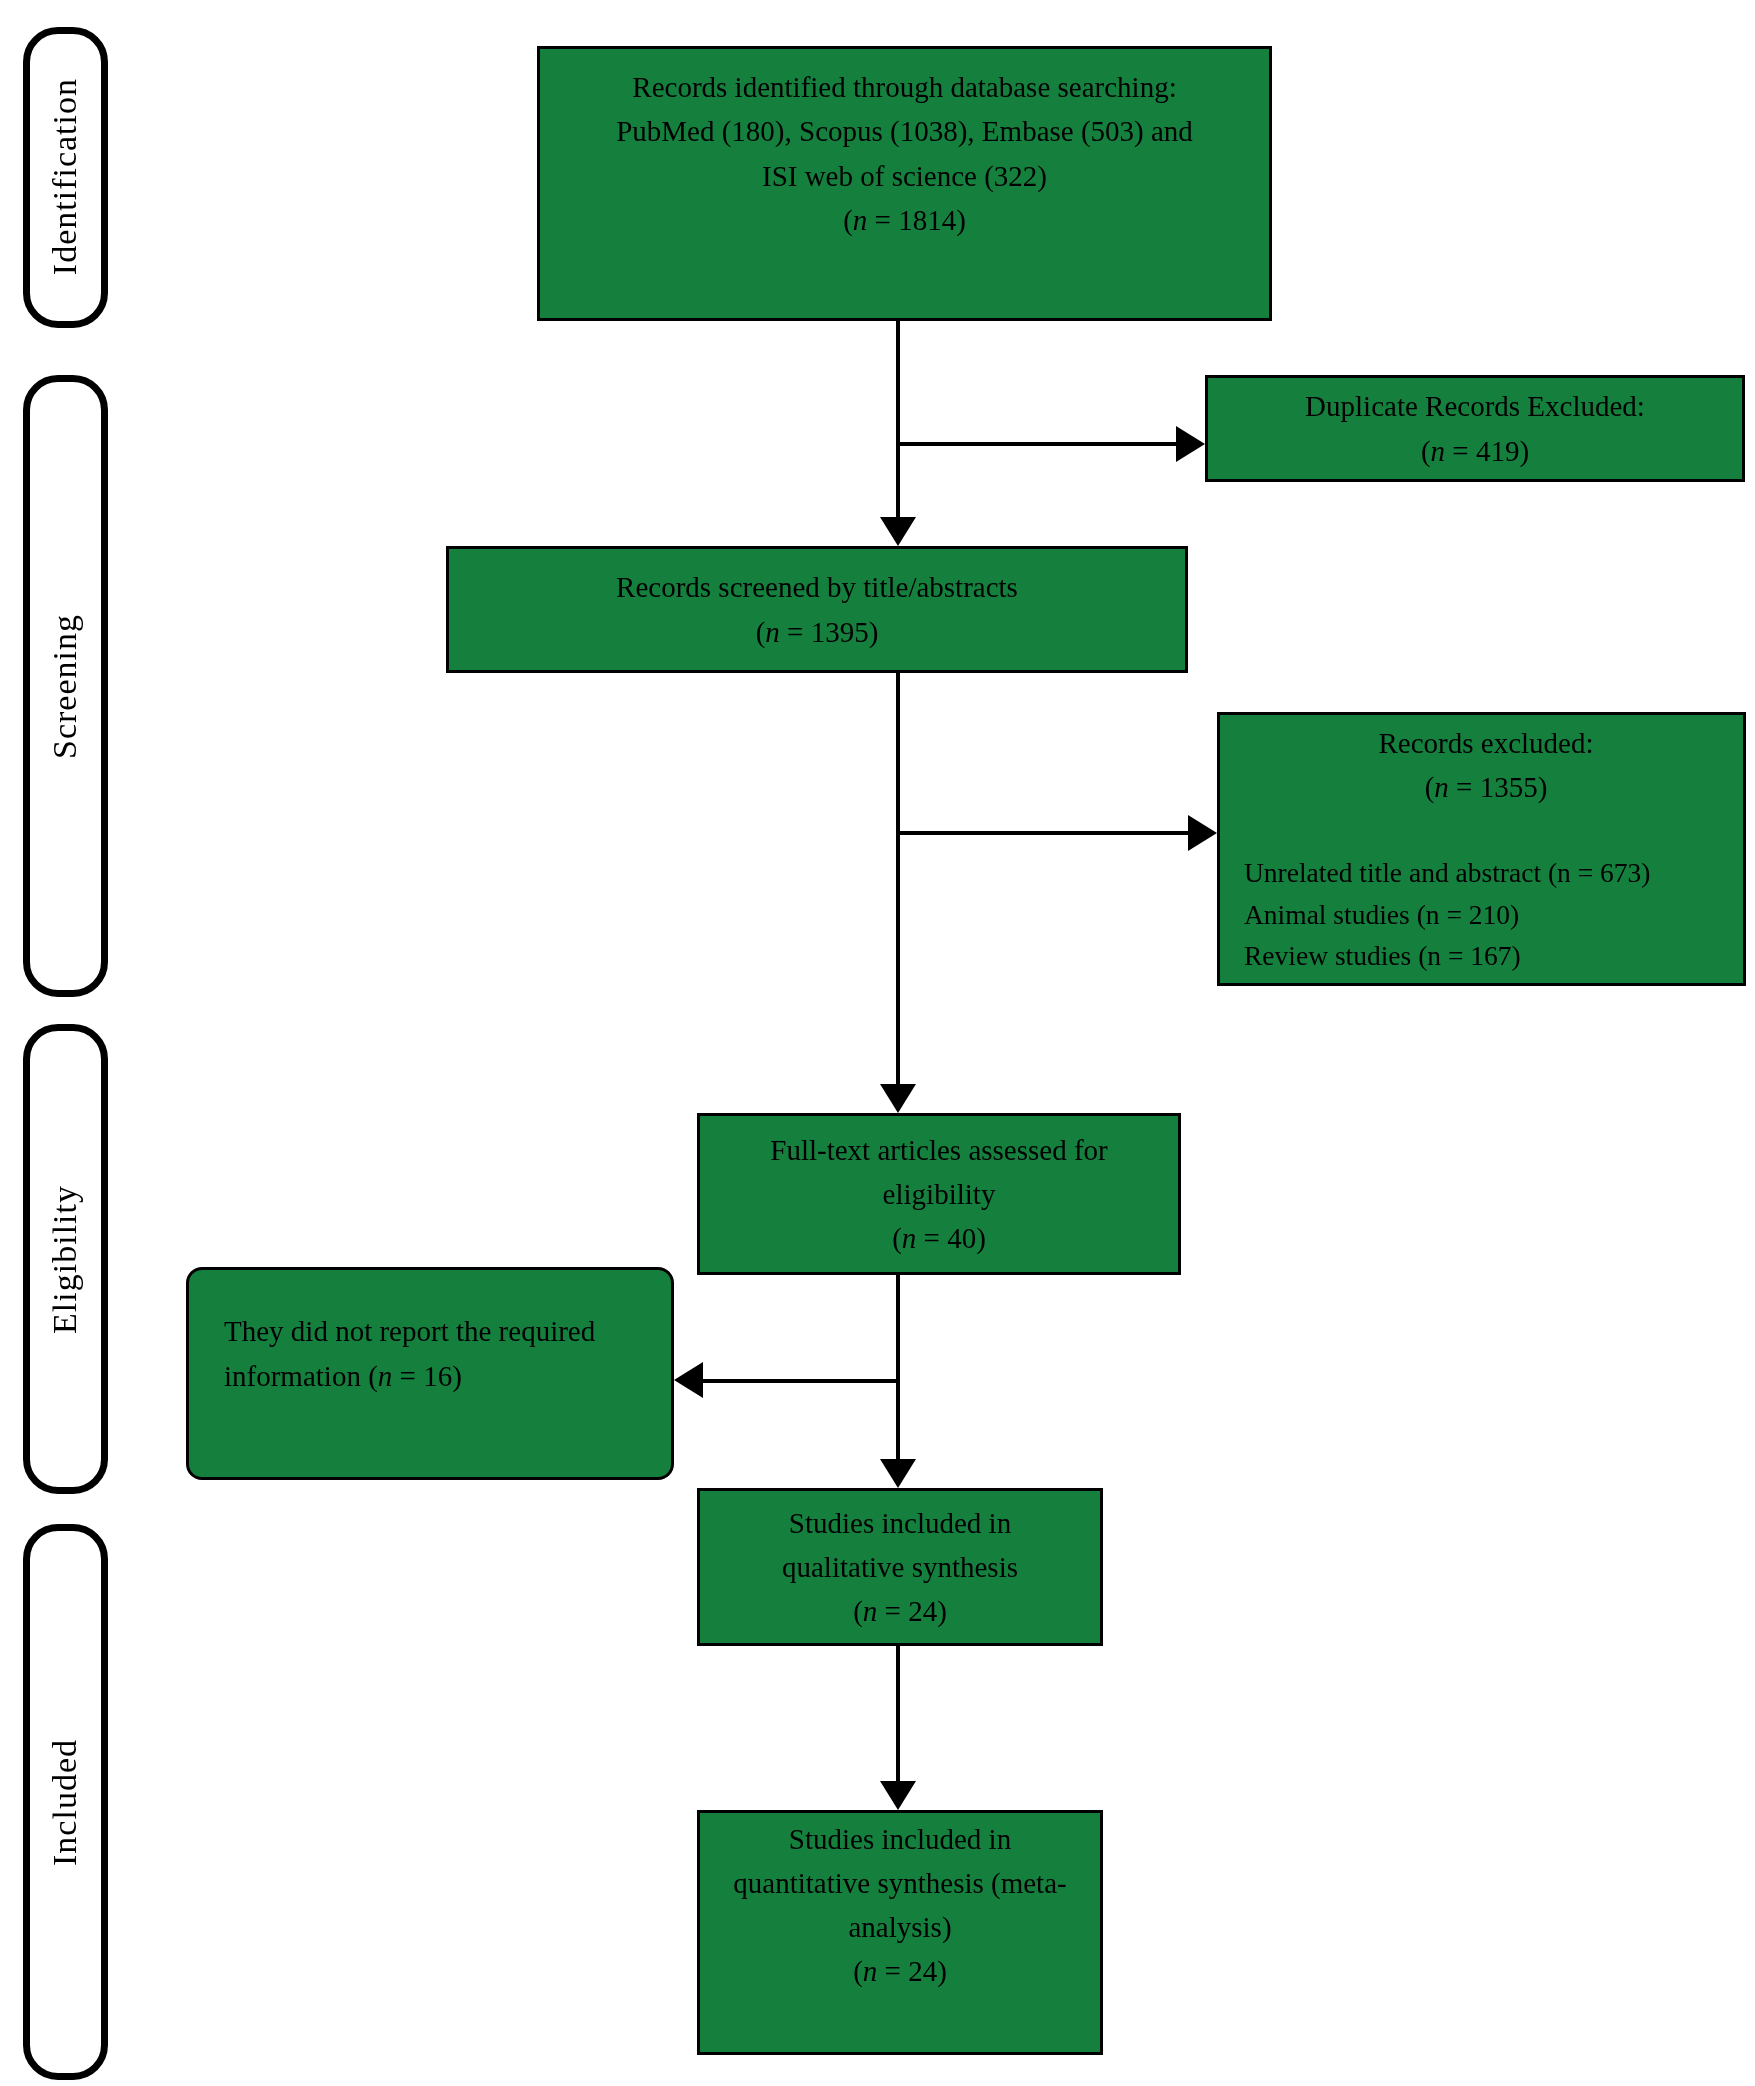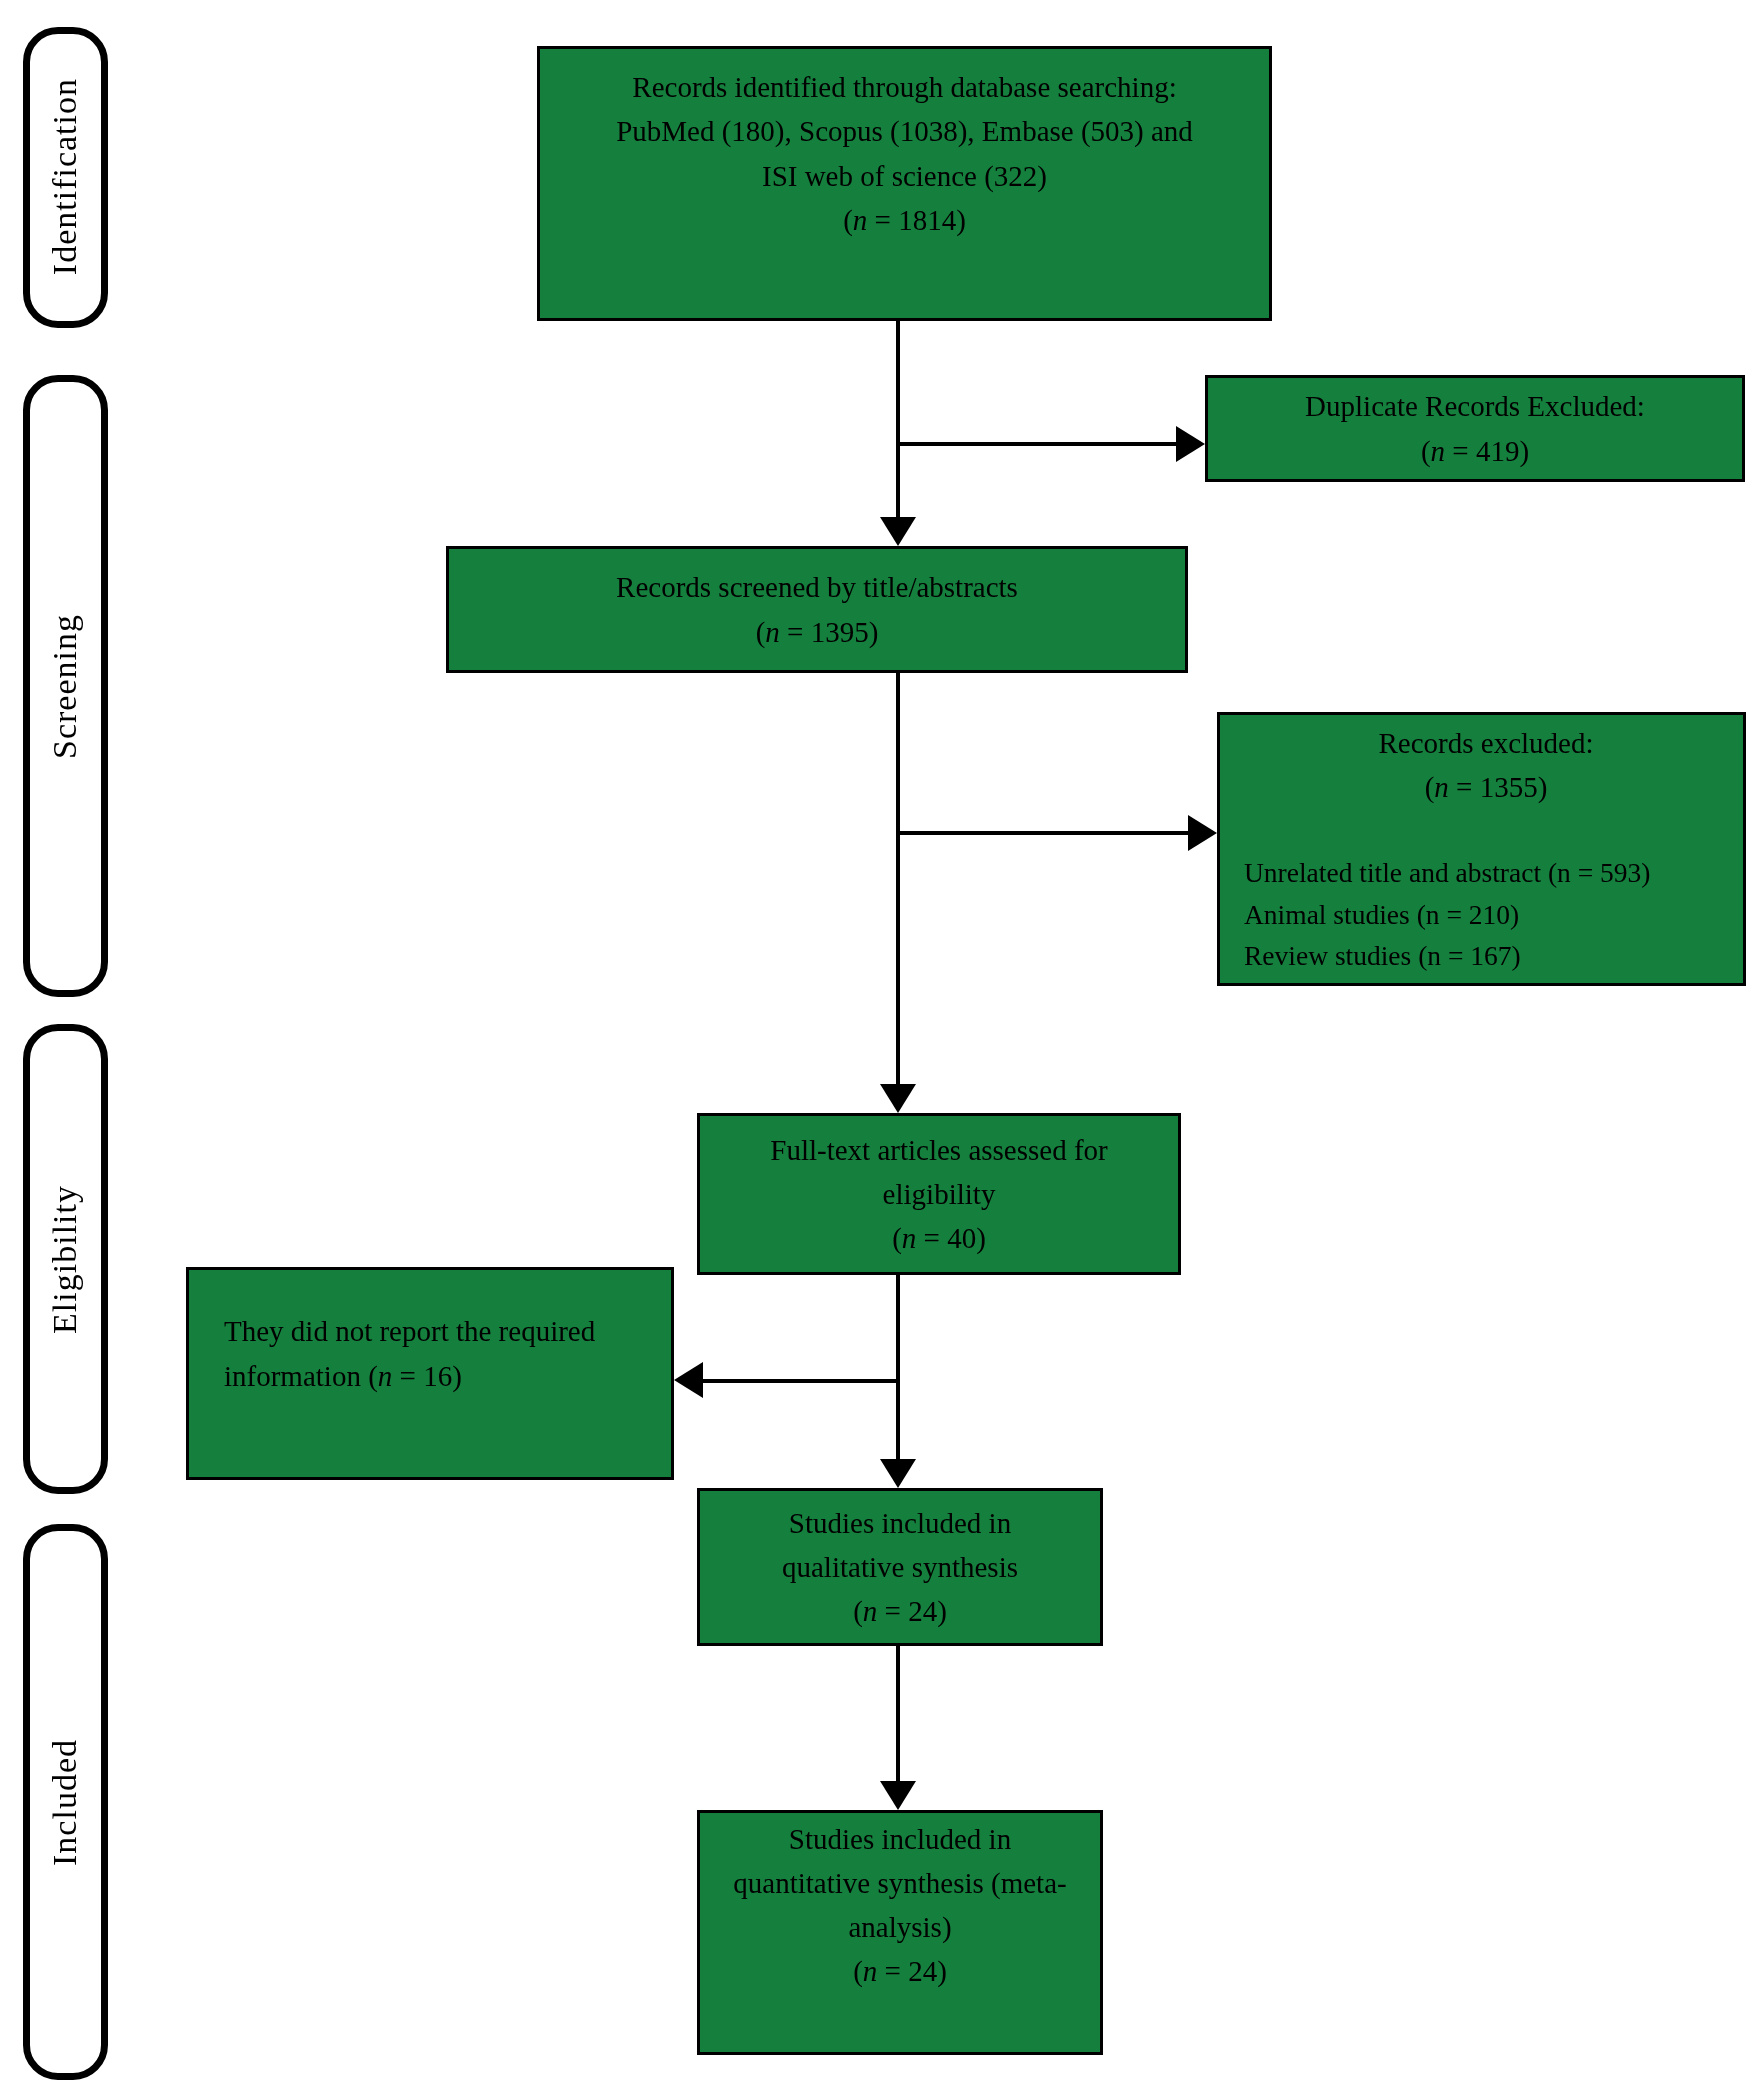--- a/index.html
+++ b/index.html
@@ -51,21 +51,21 @@
   .arr.right { border-top: 18px solid transparent; border-bottom: 18px solid transparent; border-left: 29px solid #000; }
   .arr.left  { border-top: 18px solid transparent; border-bottom: 18px solid transparent; border-right: 29px solid #000; }
 
   
   #box-identified   { left: 537px; top: 46px;   width: 735px; height: 275px; padding: 0 20px 60px 20px; }
   #box-duplicates   { left: 1205px; top: 375px;  width: 540px; height: 107px; }
   #box-screened     { left: 446px;  top: 546px; width: 742px; height: 127px; }
   #box-excluded     { left: 1217px; top: 712px; width: 529px; height: 274px; padding: 0 15px 0 24px; }
   #box-fulltext     { left: 697px; top: 1113px; width: 484px;  height: 162px; }
   #box-notreport    { left: 186px;  top: 1267px; width: 488px;  height: 213px;
-                      align-items: flex-start; text-align: left; padding: 0 25px 40px 35px; }
+                      align-items: flex-start; text-align: left; padding: 0 25px 40px 35px; border-radius: 16px; }
   #box-qualitative  { left: 697px; top: 1488px; width: 406px;  height: 158px; }
   #box-quantitative { left: 697px; top: 1810px; width: 406px;  height: 245px; padding-bottom: 55px; }
 
   #box-excluded .item { align-self: stretch; text-align: left; white-space: nowrap; font-size: 27.5px; }
   #box-excluded .spacer { height: 43px; }
 
   
   #stage-identification { left: 22.5px; top: 26.5px;   width: 85px; height: 301px; }
   #stage-screening      { left: 22.5px; top: 375px;  width: 85px; height: 622px; }
   #stage-eligibility    { left: 22.5px; top: 1024px; width: 85px; height: 470px; }
@@ -103,21 +103,21 @@
 
   <div class="box" id="box-screened">
     <div class="ln">Records screened by title/abstracts</div>
     <div class="ln"><span>(</span><span class="nvar">n</span><span> = </span><span>1395</span><span>)</span></div>
   </div>
 
   <div class="box" id="box-excluded">
     <div class="ln">Records excluded:</div>
     <div class="ln"><span>(</span><span class="nvar">n</span><span> = </span><span>1355</span><span>)</span></div>
     <div class="spacer"></div>
-    <div class="item">Unrelated title and abstract (n = 593)</div>
+    <div class="item">Unrelated title and abstract (n = 673)</div>
     <div class="item">Animal studies (n = 210)</div>
     <div class="item">Review studies (n = 167)</div>
   </div>
 
   <div class="box" id="box-fulltext">
     <div class="ln">Full-text articles assessed for</div>
     <div class="ln">eligibility</div>
     <div class="ln"><span>(</span><span class="nvar">n</span><span> = </span><span>40</span><span>)</span></div>
   </div>
 

